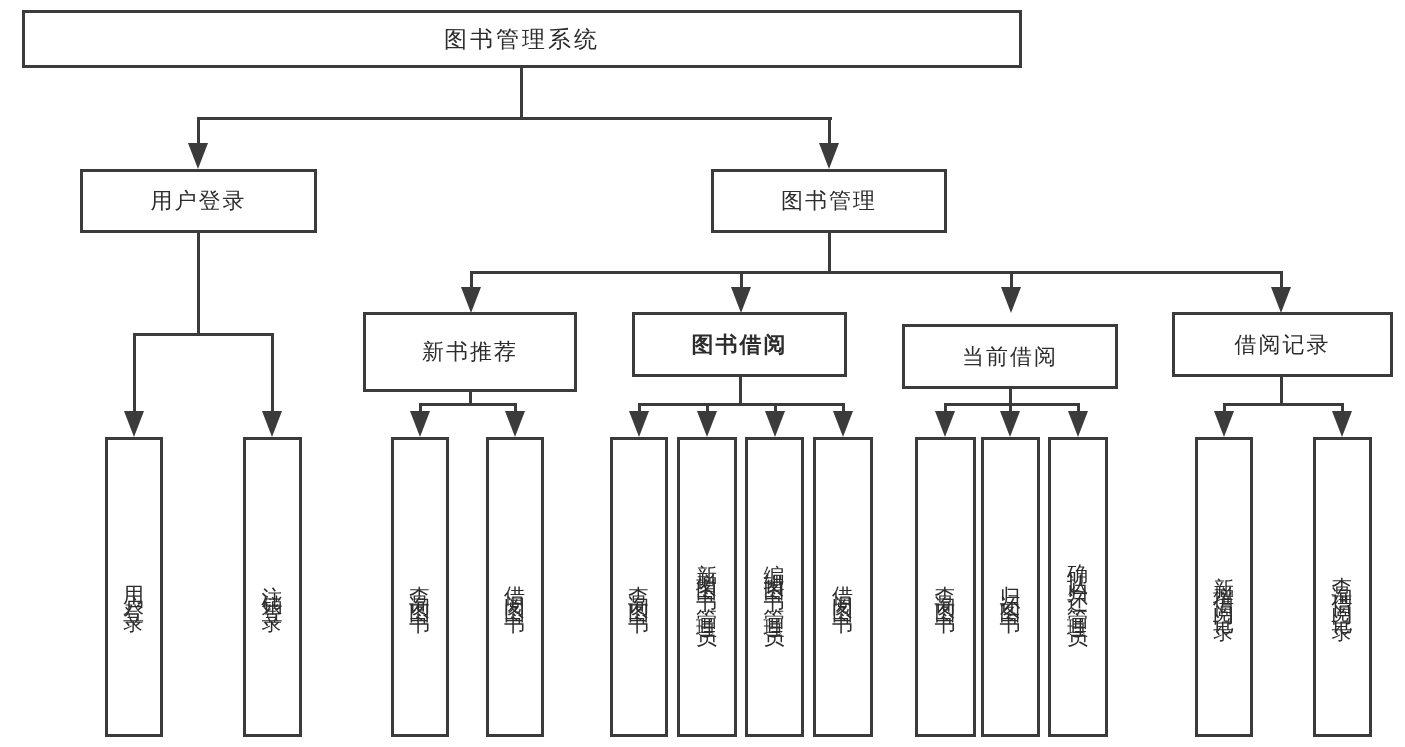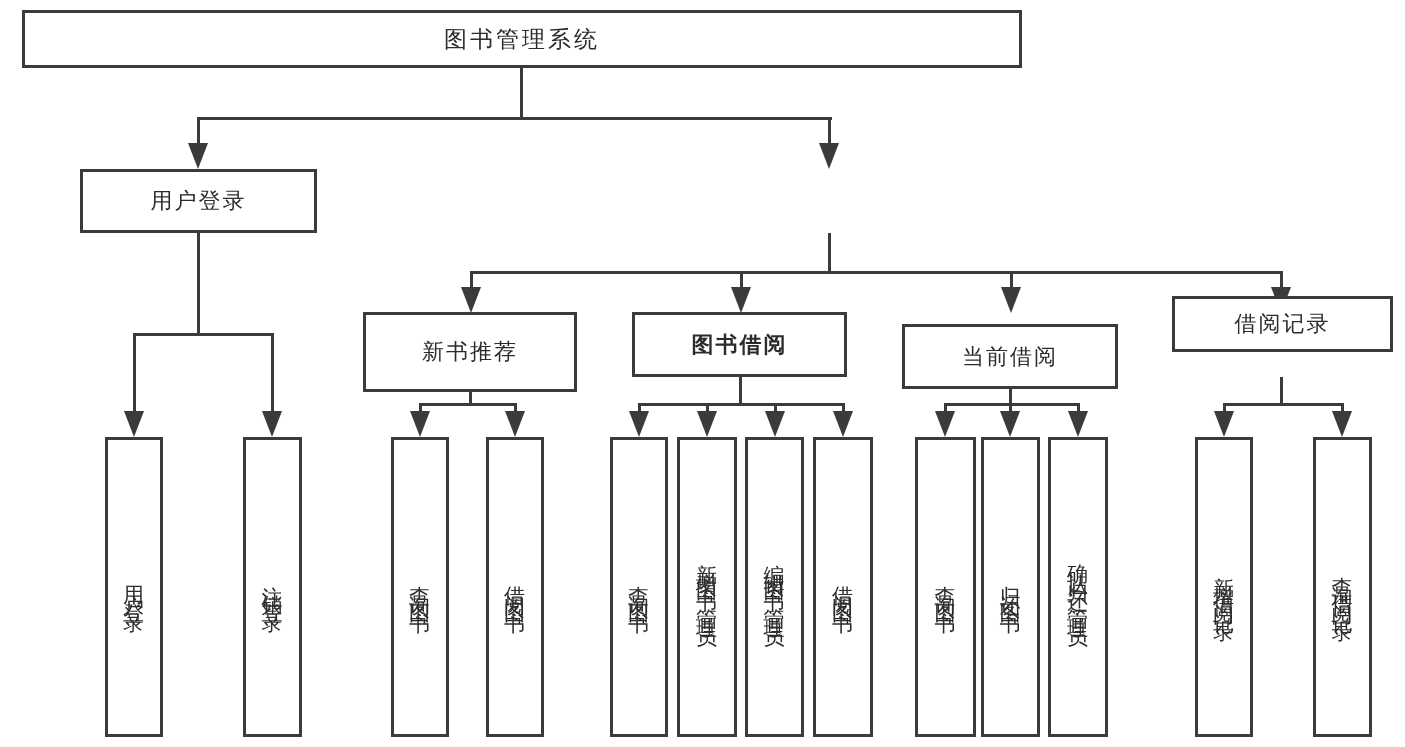--- a/index.html
+++ b/index.html
@@ -113,25 +113,26 @@
   <div class="a" style="left:833px;top:411px;"></div>
   <div class="a" style="left:935px;top:411px;"></div>
   <div class="a" style="left:1000px;top:411px;"></div>
   <div class="a" style="left:1068px;top:411px;"></div>
   <div class="a" style="left:1214px;top:411px;"></div>
   <div class="a" style="left:1332px;top:411px;"></div>
 
   <div class="hbox root" style="left:22px;top:10px;width:1000px;height:58px;">图书管理系统</div>
 
   <div class="hbox" style="left:80px;top:169px;width:237px;height:64px;">用户登录</div>
+  <div class="hbox" style="left:711px;top:169px;width:236px;height:64px;">图书管理</div>
 
   <div class="hbox" style="left:363px;top:312px;width:214px;height:80px;">新书推荐</div>
   <div class="hbox" style="left:632px;top:312px;width:215px;height:65px;font-weight:bold;">图书借阅</div>
   <div class="hbox" style="left:902px;top:312px;width:216px;height:65px;margin-top:12px;">当前借阅</div>
-  <div class="hbox" style="left:1172px;top:296px;width:221px;height:56px;">借阅记录</div>
+  <div class="hbox" style="left:1172px;top:312px;width:221px;height:65px;">借阅记录</div>
 
   <div class="vbox" style="left:105px;top:437px;width:58px;height:300px;">用户登录</div>
   <div class="vbox" style="left:243px;top:437px;width:59px;height:300px;">注销登录</div>
 
   <div class="vbox" style="left:391px;top:437px;width:58px;height:300px;">查询图书</div>
   <div class="vbox" style="left:486px;top:437px;width:58px;height:300px;">借阅图书</div>
 
   <div class="vbox" style="left:610px;top:437px;width:58px;height:300px;">查询图书</div>
   <div class="vbox" style="left:677px;top:437px;width:60px;height:300px;">新增图书（管理员）</div>
   <div class="vbox" style="left:745px;top:437px;width:59px;height:300px;">编辑图书（管理员）</div>

